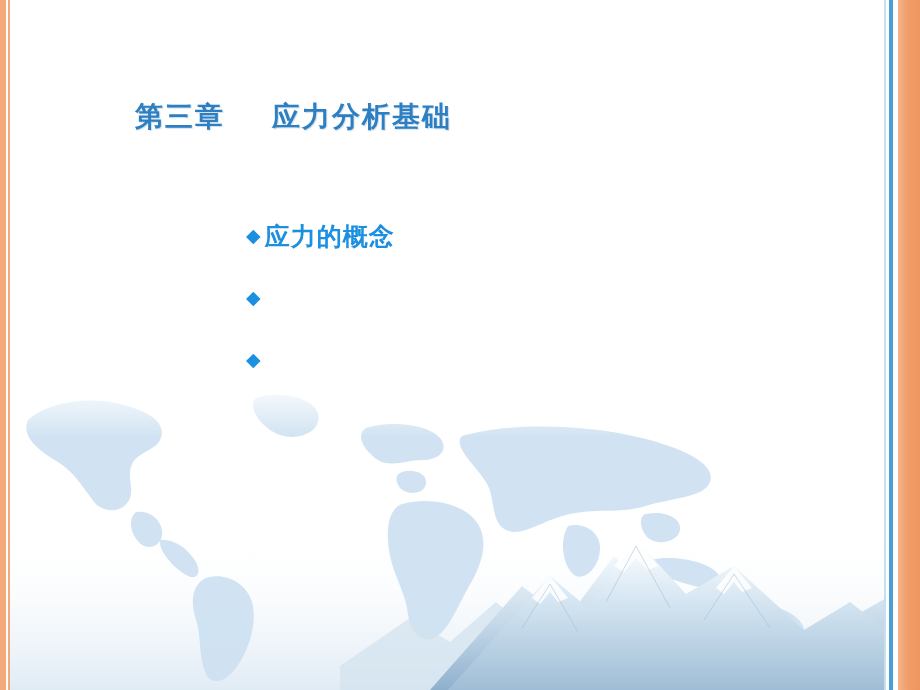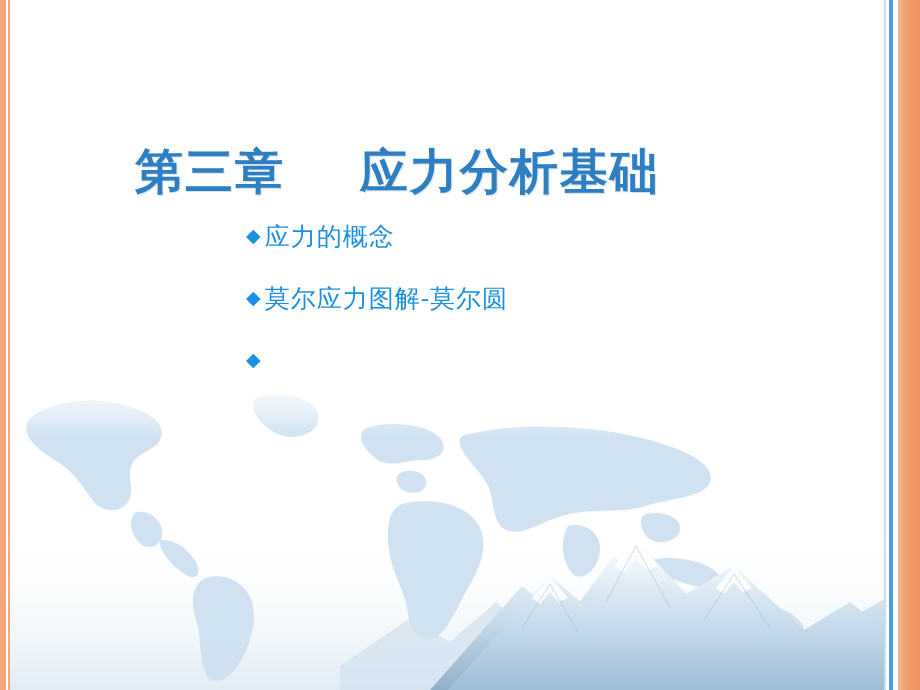--- a/index.html
+++ b/index.html
@@ -77,27 +77,26 @@
     overflow: hidden;
   }
   .art-layer svg { display: block; }
 
   
   .title {
     position: absolute;
     left: 135px;
     top: 98px;
     font-family: "DejaVu Serif", "Liberation Serif", serif;
-    font-size: 48px;
+    font-size: 28px;
     font-weight: bold;
     color: #2d7fc1;
     letter-spacing: 2px;
     white-space: pre;
     text-shadow: 1px 1px 1px rgba(120,160,200,0.35);
-    margin-top: 42px;
   }
 
   
   .bullets {
     position: absolute;
     left: 246px;
     top: 205px;
     width: 560px;
   }
   .bullet-row {
@@ -108,21 +107,21 @@
   .bullet-marker {
     color: #1b8fe0;
     font-size: 19px;
     line-height: 1;
     margin-right: 4px;
     transform: translateY(-1px);
   }
   .bullet-text {
     font-family: "DejaVu Serif", "Liberation Serif", serif;
     font-size: 25px;
-    font-weight: normal;
+    font-weight: bold;
     color: #1b8fe0;
     letter-spacing: 1px;
     white-space: pre;
   }
 </style>
 </head>
 <body>
 
 <div class="slide">
 
@@ -213,21 +212,20 @@
 
   <div class="bullets">
 
     <div class="bullet-row">
       <span class="bullet-marker">◆</span>
       <span class="bullet-text">应力的概念</span>
     </div>
 
     <div class="bullet-row">
       <span class="bullet-marker">◆</span>
-      <span class="bullet-text">莫尔应力图解-莫尔圆</span>
     </div>
 
     <div class="bullet-row">
       <span class="bullet-marker">◆</span>
     </div>
 
   </div>
 
   <div class="right-rail-e"></div>
   <div class="right-rail-d"></div>

